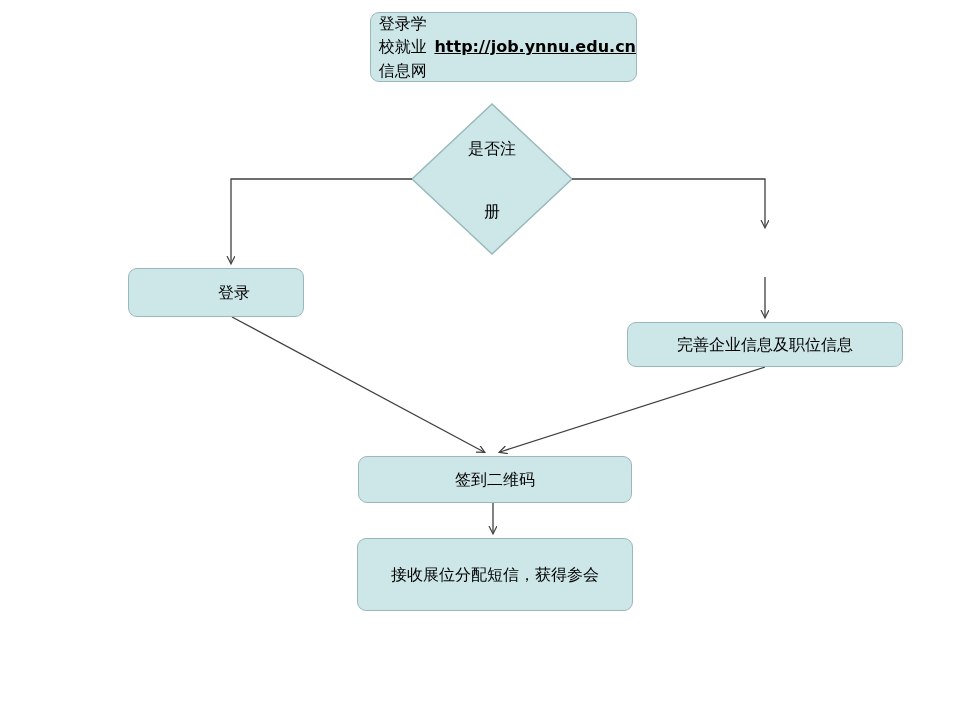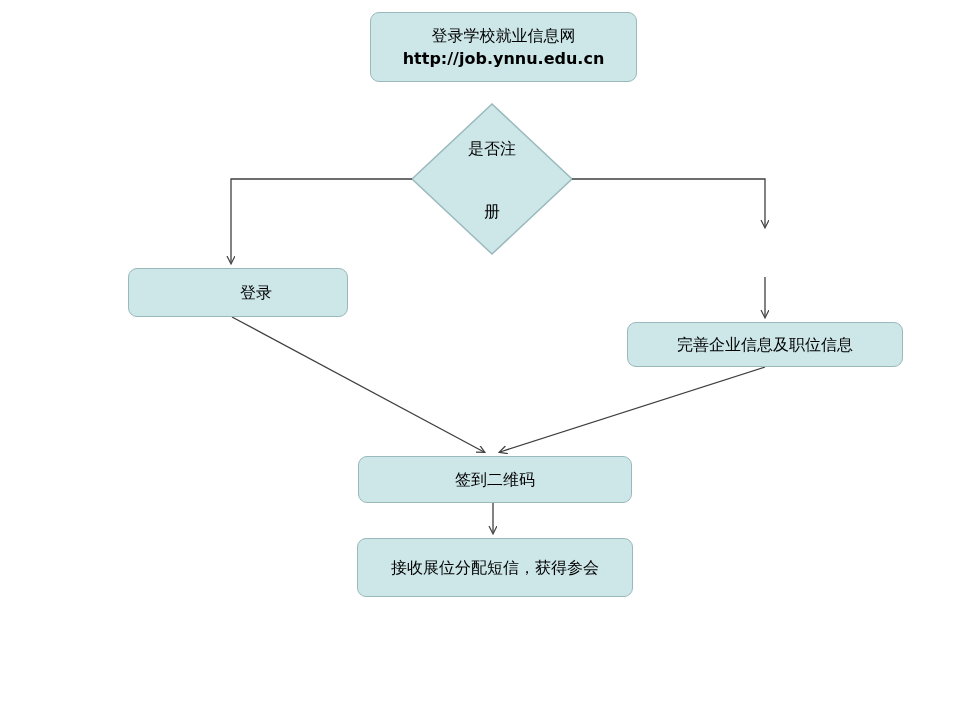--- a/index.html
+++ b/index.html
@@ -41,48 +41,48 @@
   .node {
     position: absolute;
     box-sizing: border-box;
     background: var(--node-fill);
     border: 1.5px solid var(--node-border);
     border-radius: 9px;
     color: var(--text);
     font-size: 16px;
     line-height: 1.45;
     display: flex;
-    flex-direction: column;
+    flex-direction: row;
     align-items: center;
     justify-content: center;
     text-align: center;
   }
   .node-start    { left: 370px; top: 12px;  width: 267px; height: 70px; }
-  .node-login    { left: 128px; top: 268px; width: 220px; height: 49px; padding-left: 36px; }
+  .node-login    { left: 128px; top: 268px; width: 176px; height: 49px; padding-left: 36px; }
   .node-register { left: 627px; top: 232px; width: 276px; height: 45px; }
   .node-complete { left: 627px; top: 322px; width: 276px; height: 45px; }
   .node-signup   { left: 358px; top: 456px; width: 274px; height: 47px; }
-  .node-confirm  { left: 357px; top: 538px; width: 276px; height: 59px; }
+  .node-confirm  { left: 357px; top: 538px; width: 276px; height: 73px; }
   .decision-label {
     position: absolute;
     left: 432px;
     top: 149px;
     width: 120px;
     height: 62px;
     display: flex;
     flex-direction: column;
     align-items: center;
     justify-content: center;
     text-align: center;
     color: var(--text);
     font-size: 16px;
     line-height: 1.45;
     gap: 40px;
   }
-  .url-line { font-weight: bold; }
+  .url-line { font-weight: bold; text-decoration: underline; }
 </style>
 </head>
 <body>
 
 <div class="canvas">
 
   <svg class="connector-layer" width="960" height="720" viewBox="0 0 960 720" xmlns="http://www.w3.org/2000/svg">
     <defs>
       <marker id="arrow" markerWidth="12" markerHeight="12" refX="7" refY="4" orient="auto" markerUnits="userSpaceOnUse">
         <path d="M0,0 L8,4 L0,8" fill="none" stroke="#3f3f3f" stroke-width="1.2"></path>

